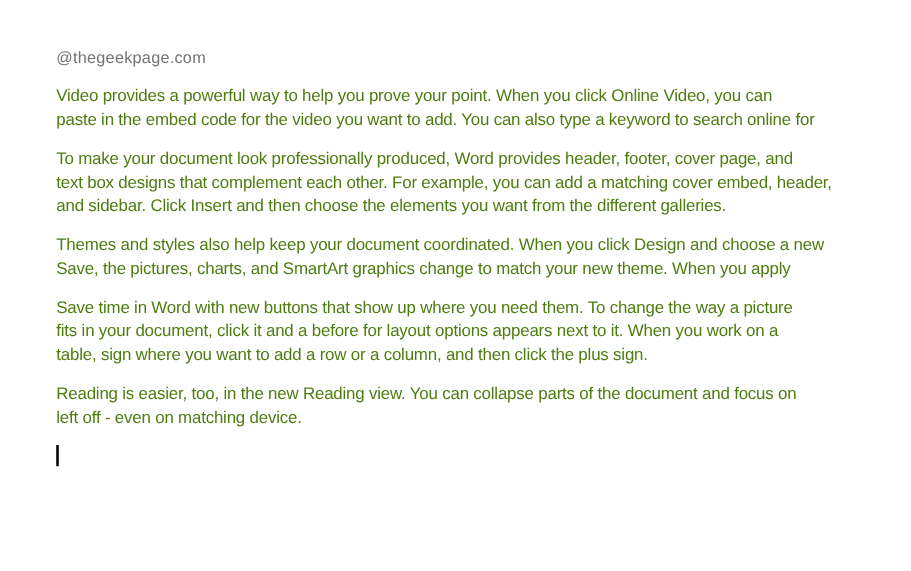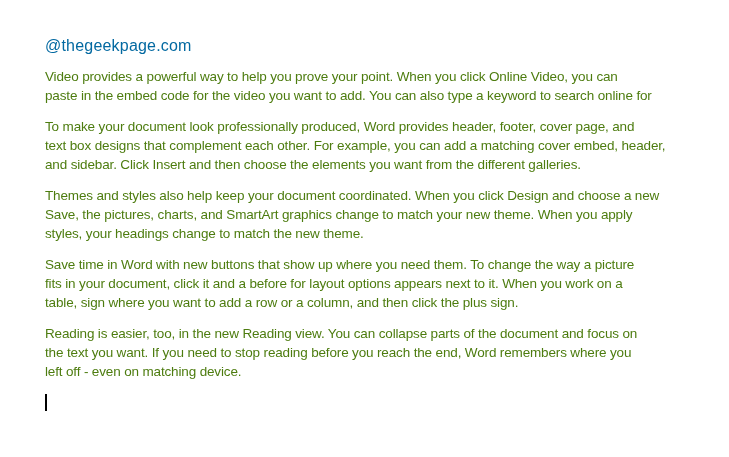--- a/index.html
+++ b/index.html
@@ -16,23 +16,23 @@
     font-family: "Liberation Sans", "DejaVu Sans", sans-serif;
     cursor: text;
   }
   .page {
     position: absolute;
     left: 45px;
     top: 38px;
     width: 655px;
   }
   .watermark {
-    font-size: 16px;
+    font-size: 13px;
     line-height: 16px;
-    color: #0369a1;
+    color: #737373;
     letter-spacing: 0.2px;
     margin: 0 0 13px 0;
   }
   .para {
     margin: 0 0 12px 0;
     font-size: 13.5px;
     line-height: 19px;
     color: #4d7c0f;
     letter-spacing: -0.15px;
   }
@@ -68,32 +68,30 @@
 
     <p class="para">
       <span class="line">To make your document look professionally produced, Word provides header, footer, cover page, and</span>
       <span class="line">text box designs that complement each other. For example, you can add a matching cover embed, header,</span>
       <span class="line">and sidebar. Click Insert and then choose the elements you want from the different galleries.</span>
     </p>
 
     <p class="para">
       <span class="line">Themes and styles also help keep your document coordinated. When you click Design and choose a new</span>
       <span class="line">Save, the pictures, charts, and SmartArt graphics change to match your new theme. When you apply</span>
-      <span class="line">styles, your headings change to match the new theme.</span>
     </p>
 
     <p class="para">
       <span class="line">Save time in Word with new buttons that show up where you need them. To change the way a picture</span>
       <span class="line">fits in your document, click it and a before for layout options appears next to it. When you work on a</span>
       <span class="line">table, sign where you want to add a row or a column, and then click the plus sign.</span>
     </p>
 
     <p class="para">
       <span class="line">Reading is easier, too, in the new Reading view. You can collapse parts of the document and focus on</span>
-      <span class="line">the text you want. If you need to stop reading before you reach the end, Word remembers where you</span>
       <span class="line">left off - even on matching device.</span>
     </p>
 
     <div class="caret-line">
       <span class="caret"></span>
     </div>
 
   </div>
 </div>
 

